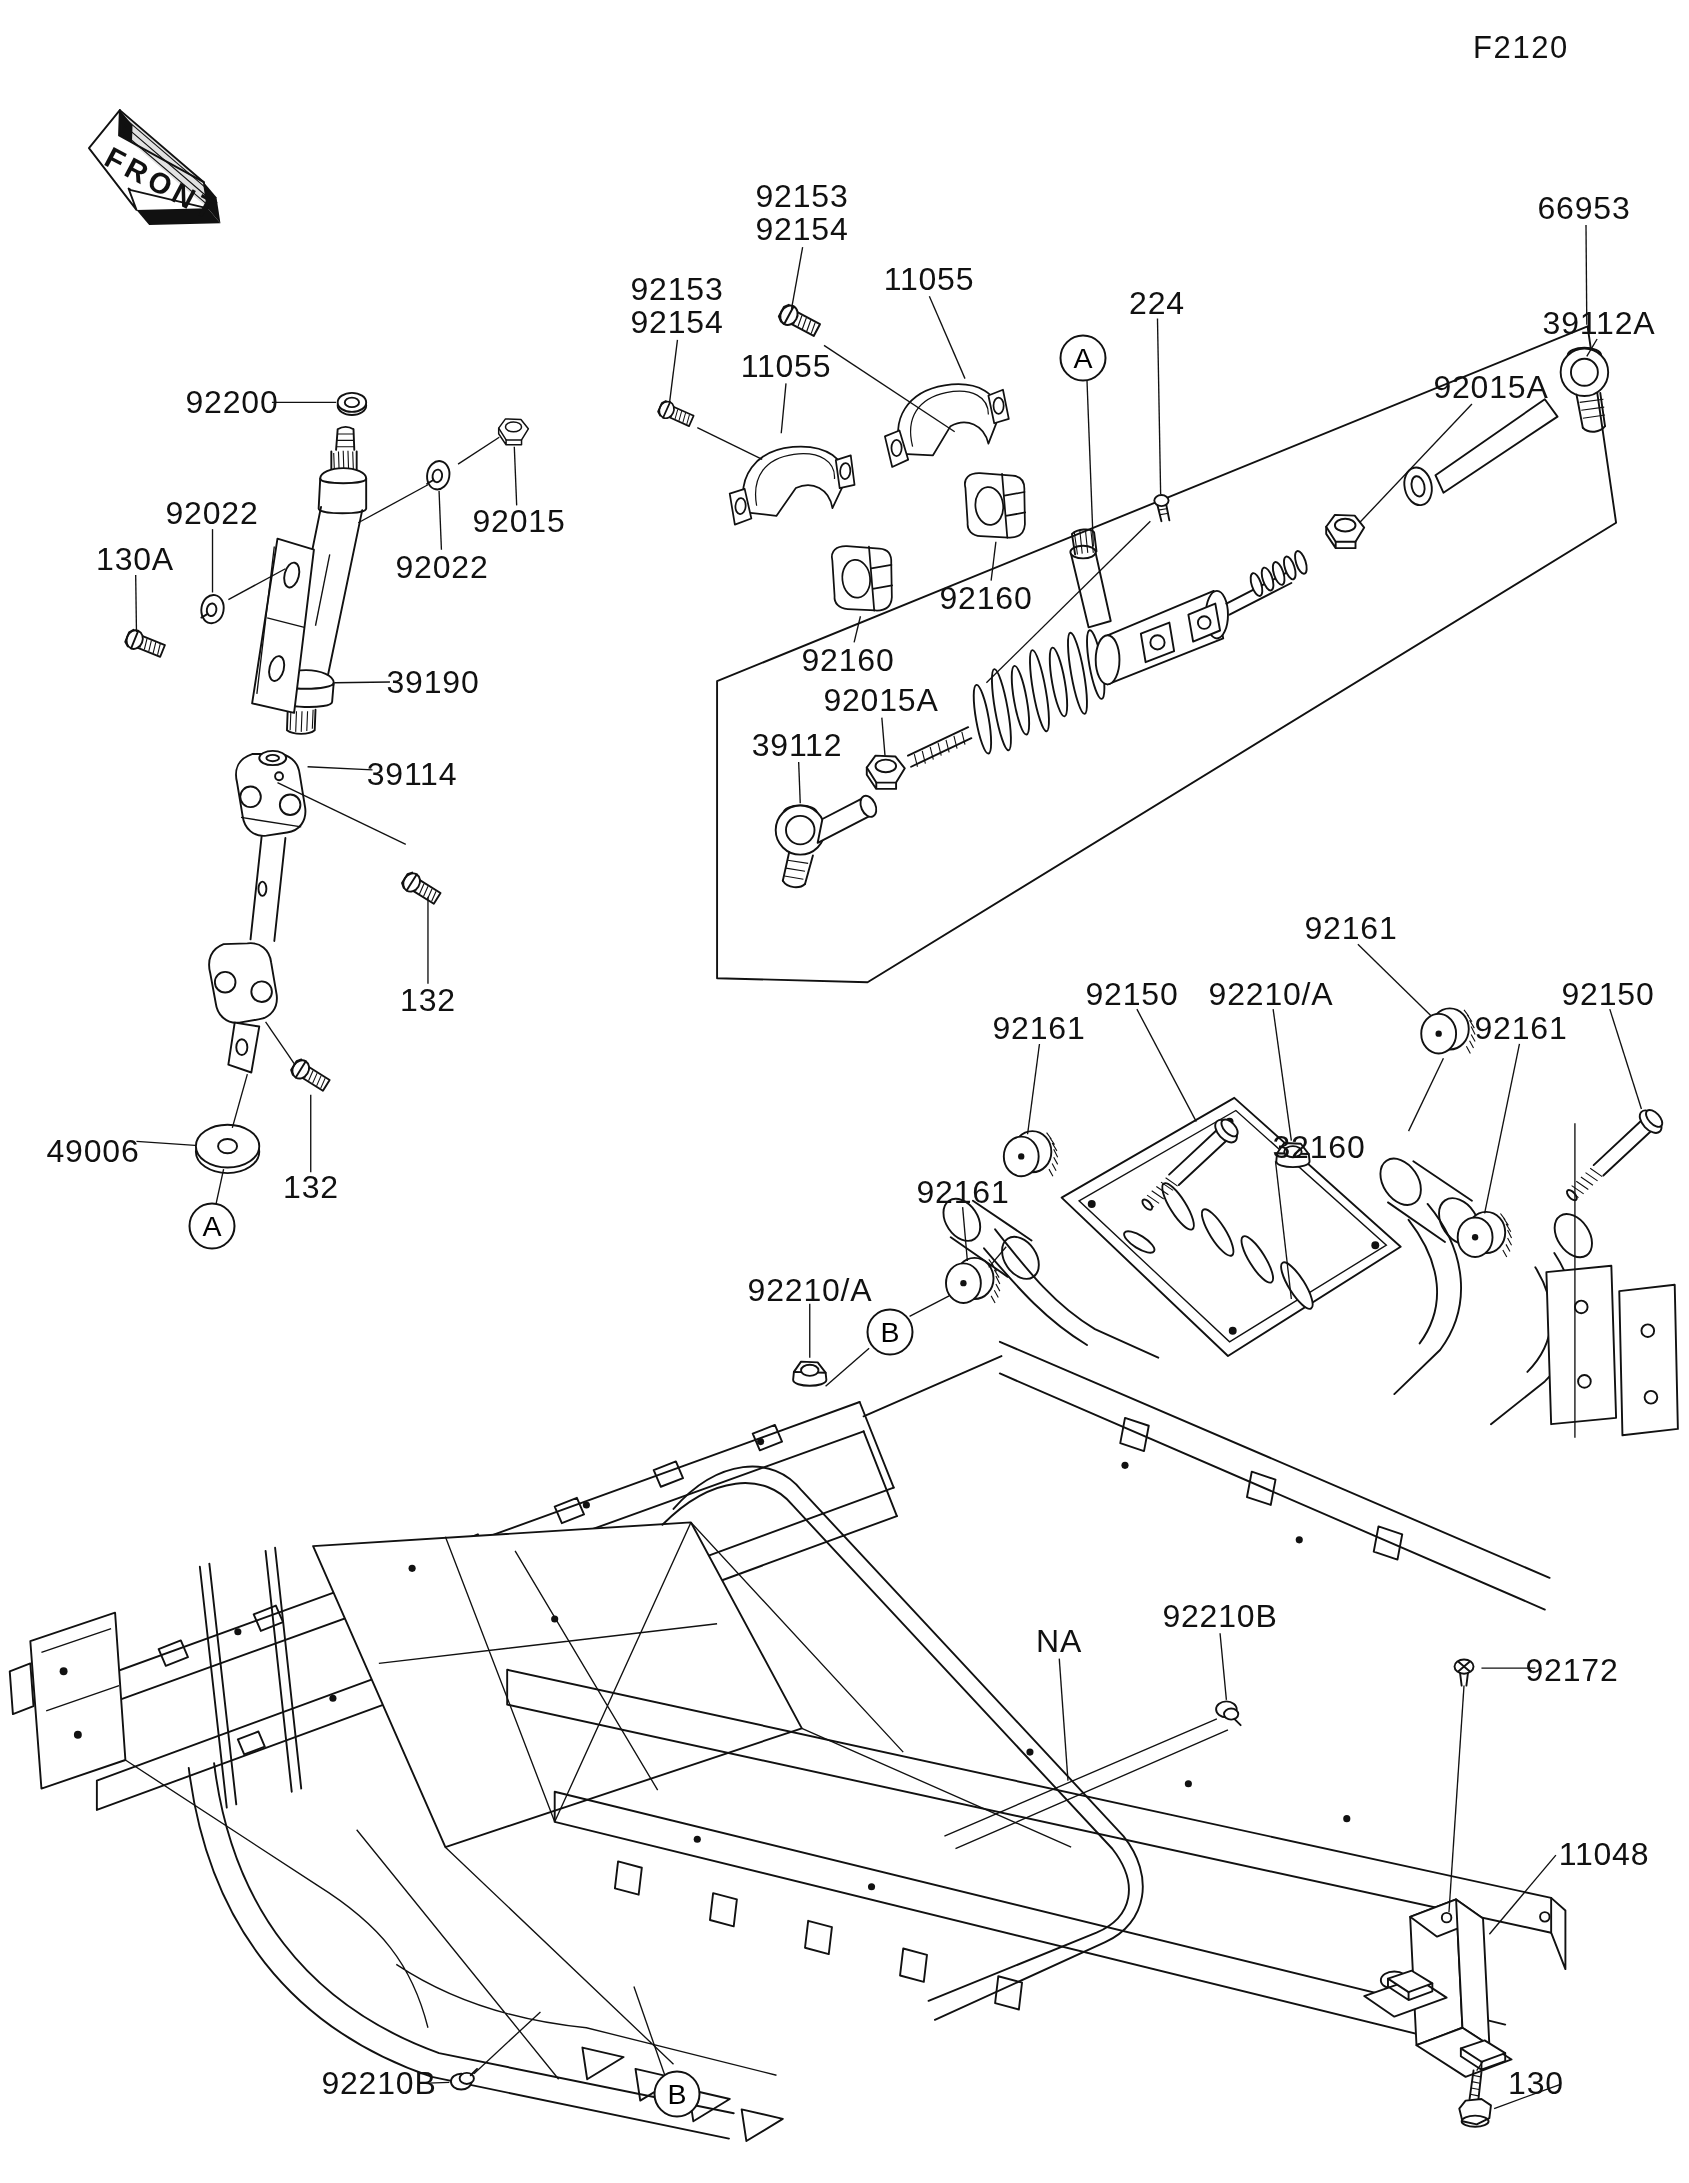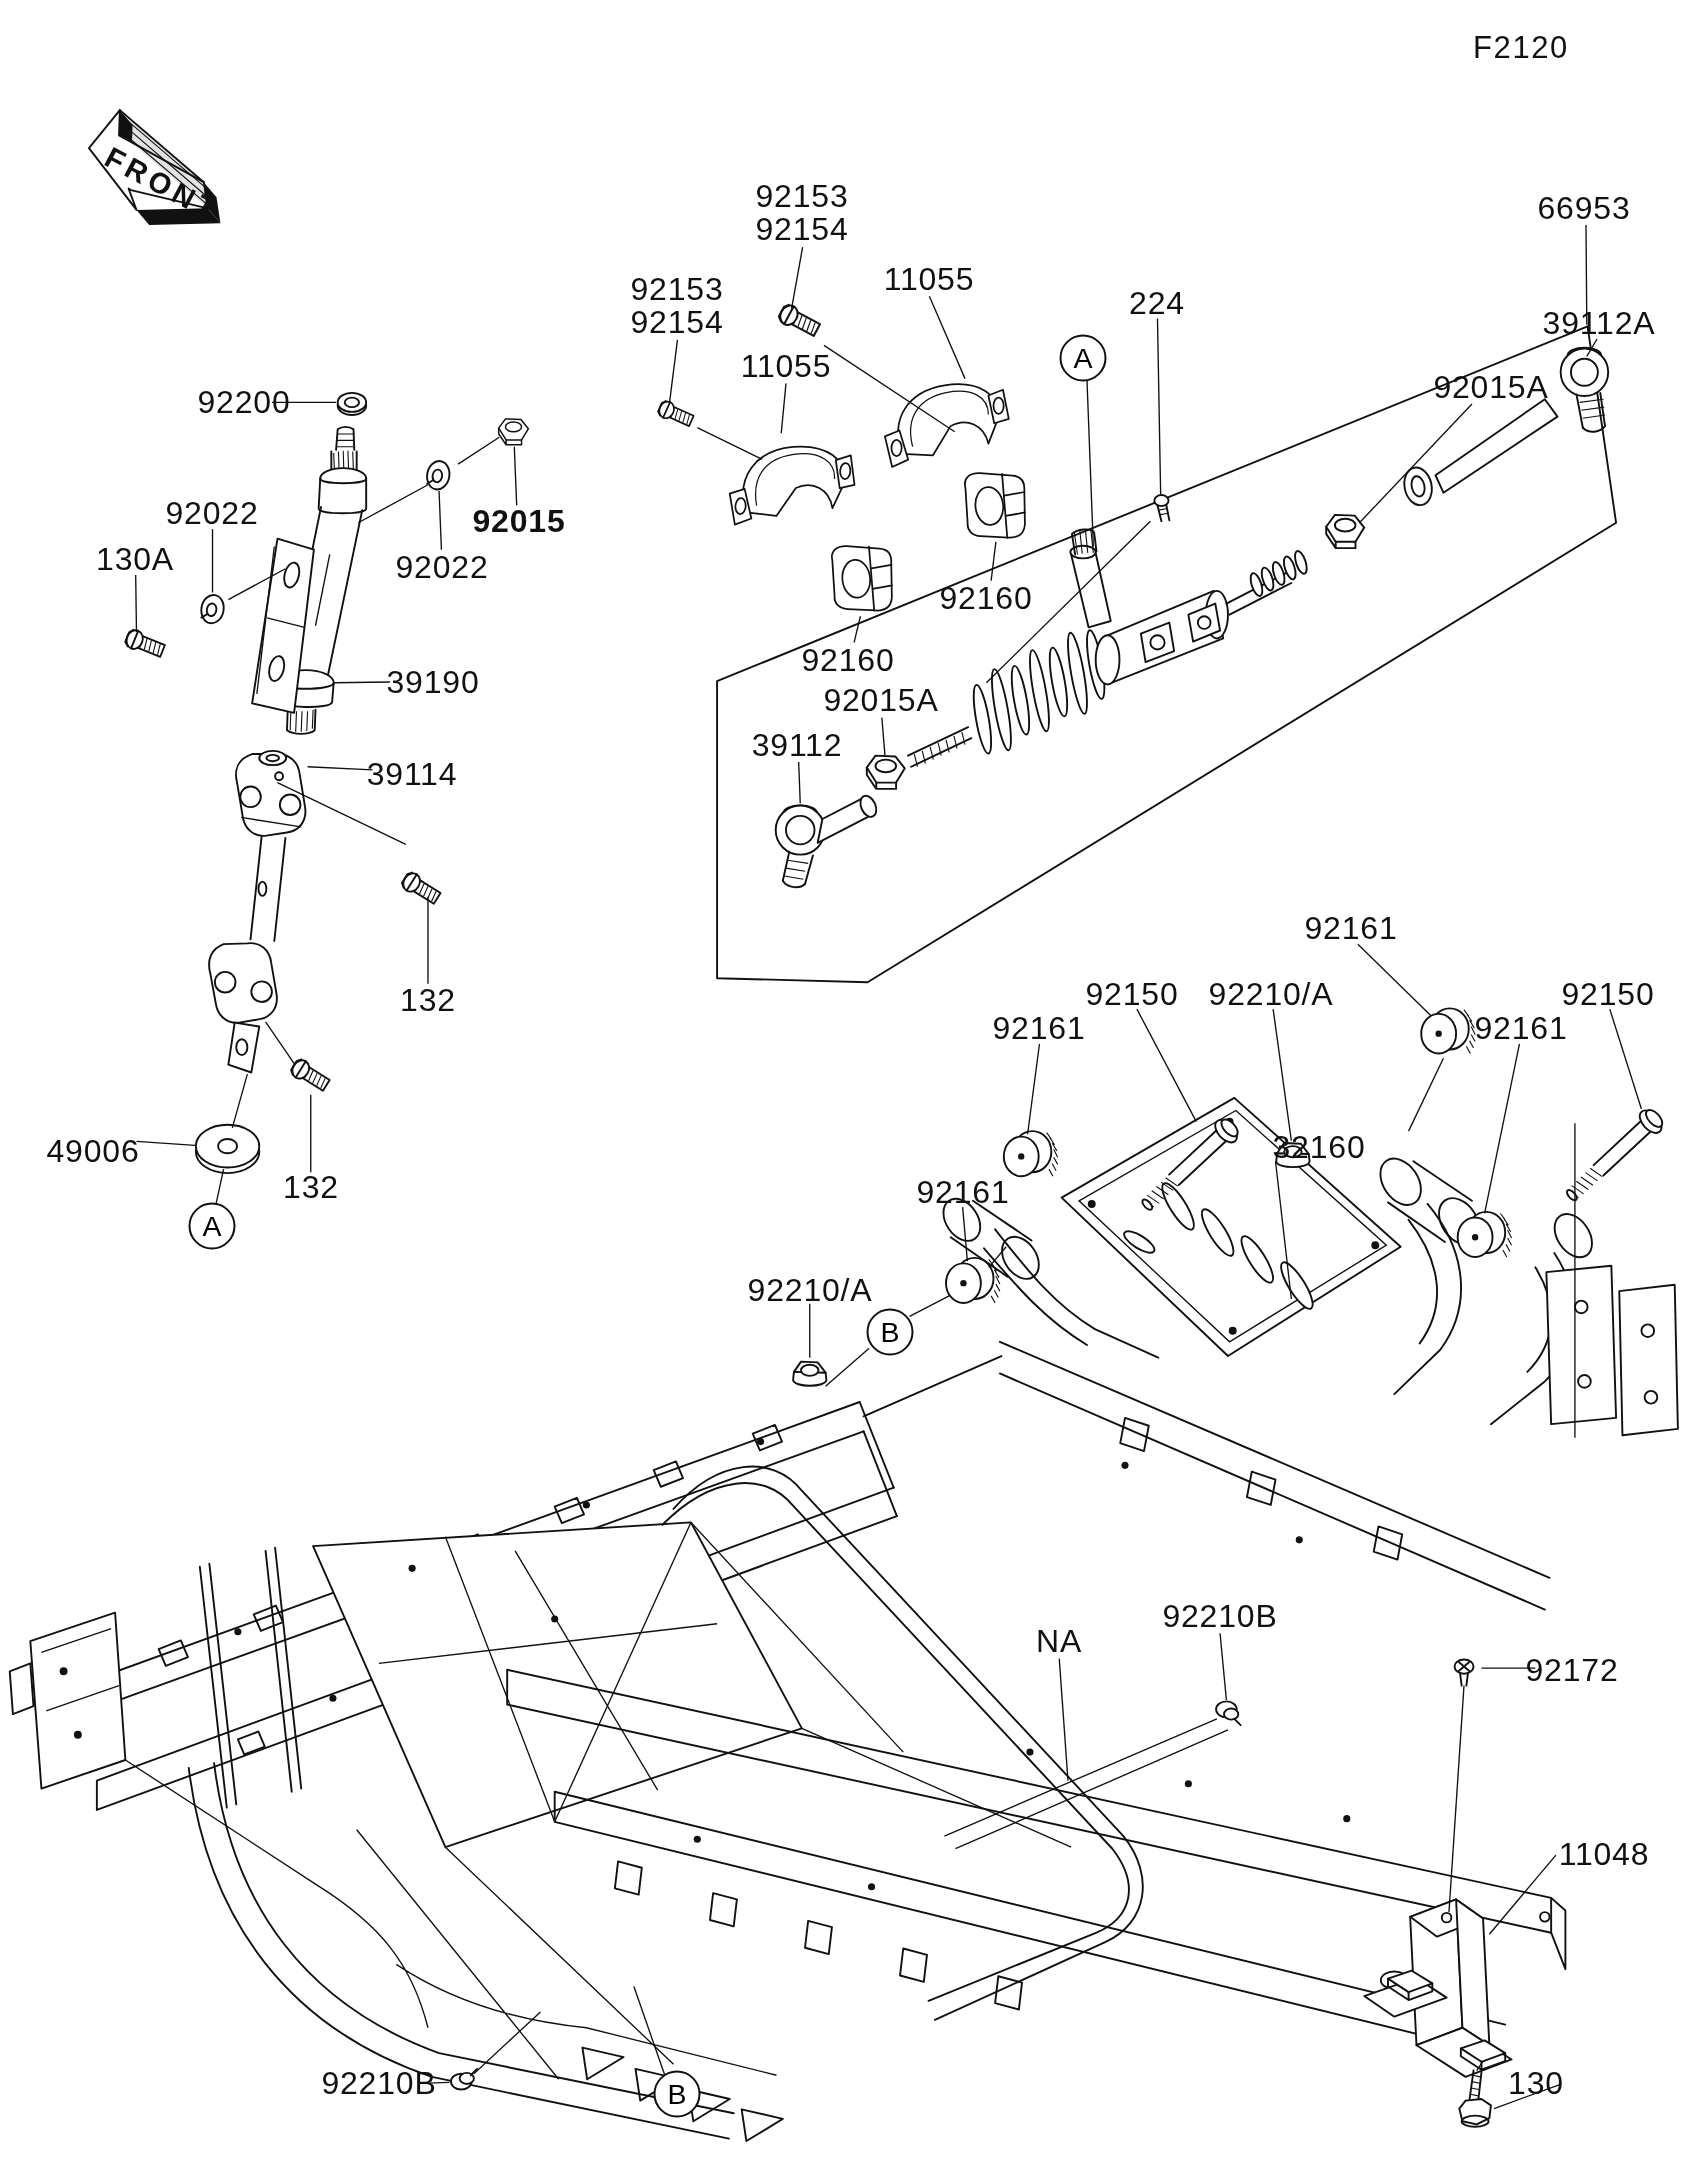--- a/index.html
+++ b/index.html
@@ -466,23 +466,23 @@
 <span class="lbl" style="left: 802px; top: 196px;">92153</span>
     <span class="lbl" style="left: 802px; top: 229px;">92154</span>
     <span class="lbl" style="left: 677px; top: 289px;">92153</span>
     <span class="lbl" style="left: 677px; top: 322px;">92154</span>
     <span class="lbl" style="left: 929px; top: 279px;">11055</span>
     <span class="lbl" style="left: 786px; top: 366px;">11055</span>
     <span class="lbl" style="left: 1157px; top: 303px;">224</span>
     <span class="lbl" style="left: 1584px; top: 208px;">66953</span>
     <span class="lbl" style="left: 1599px; top: 323px;">39112A</span>
     <span class="lbl" style="left: 1491px; top: 387px;">92015A</span>
-    <span class="lbl" style="left: 244px; top: 402px; text-align: center;">92200</span>
+    <span class="lbl" style="left: 232px; top: 402px; text-align: center;">92200</span>
     <span class="lbl" style="left: 212px; top: 513px;">92022</span>
-    <span class="lbl" style="left: 519px; top: 521px; font-weight: bold;">92015</span>
+    <span class="lbl" style="left: 519px; top: 521px;">92015</span>
     <span class="lbl" style="left: 442px; top: 567px;">92022</span>
     <span class="lbl" style="left: 135px; top: 559px;">130A</span>
     <span class="lbl" style="left: 433px; top: 682px;">39190</span>
     <span class="lbl" style="left: 412px; top: 774px;">39114</span>
     <span class="lbl" style="left: 986px; top: 598px;">92160</span>
     <span class="lbl" style="left: 848px; top: 660px;">92160</span>
     <span class="lbl" style="left: 881px; top: 700px;">92015A</span>
     <span class="lbl" style="left: 797px; top: 745px;">39112</span>
     <span class="lbl" style="left: 428px; top: 1000px;">132</span>
     <span class="lbl" style="left: 93px; top: 1151px; text-align: right;">49006</span>

